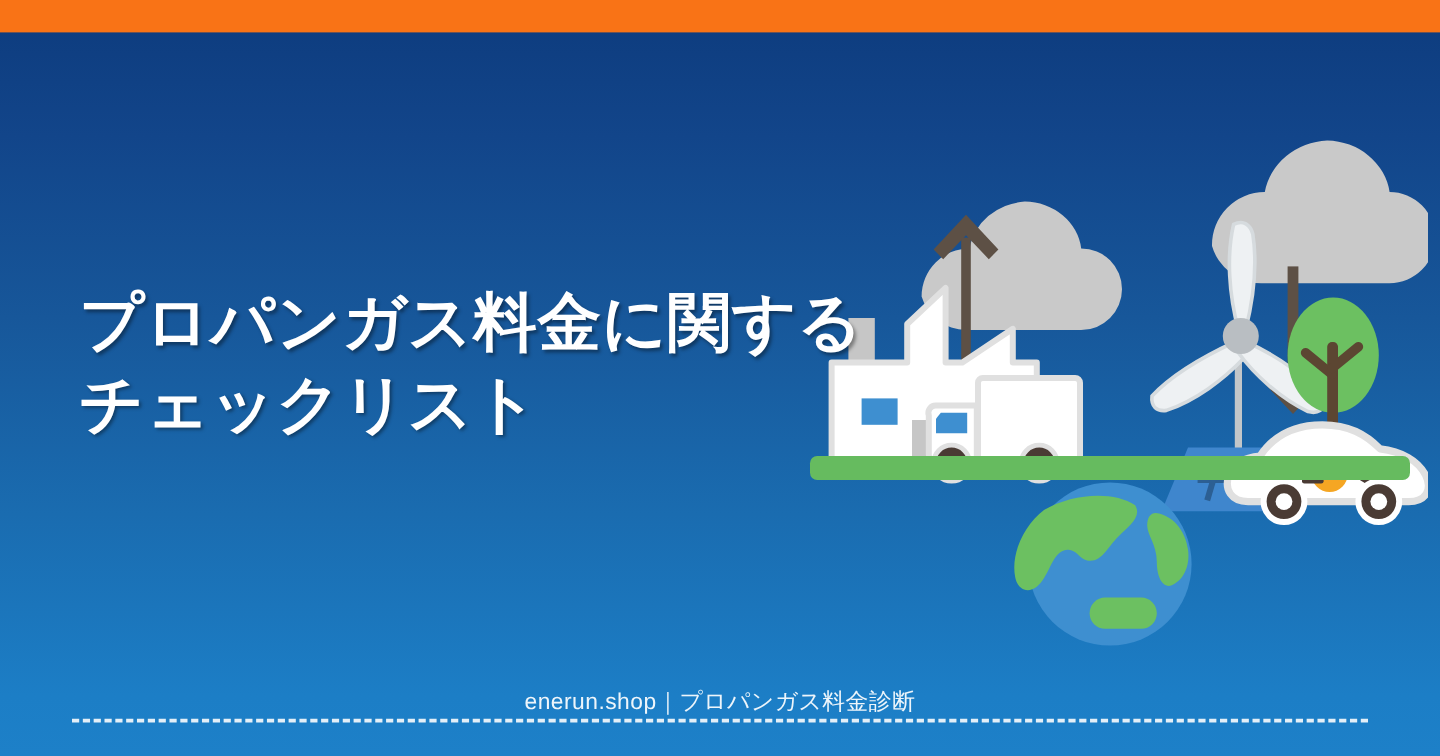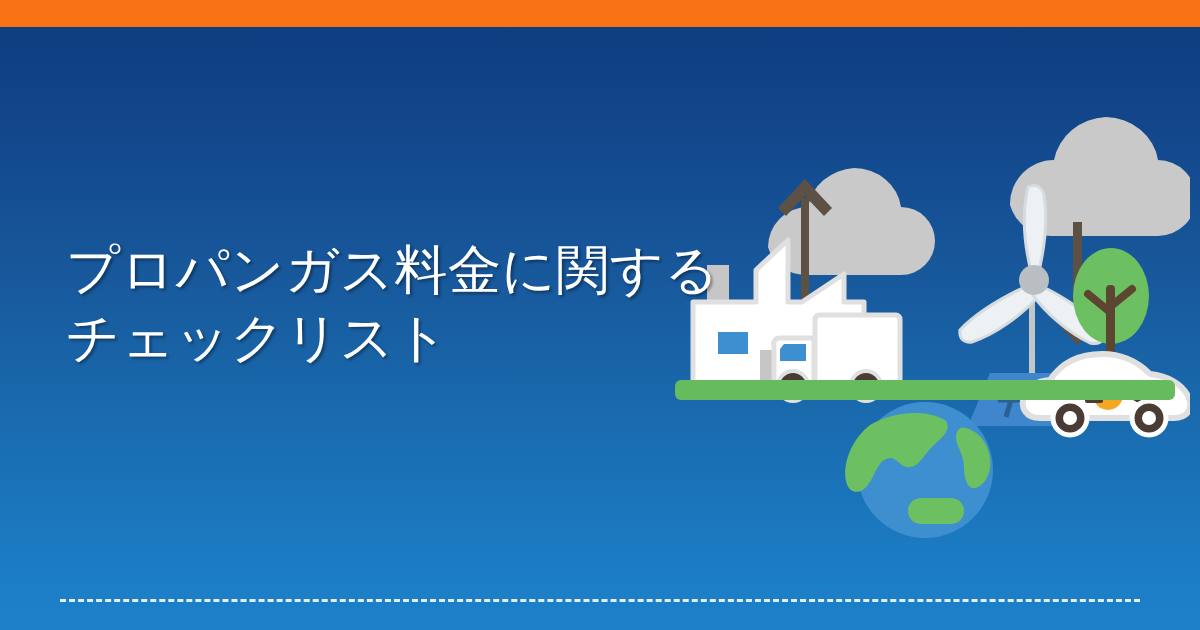--- a/index.html
+++ b/index.html
@@ -21,21 +21,21 @@
   }
 
   
   .title {
     position:absolute;
     left:66px; top:236px;
     width:700px;
     color:#ffffff;
     font-size:53px;
     line-height:1.28;
-    font-weight:400;
+    font-weight:700;
     letter-spacing:0.5px;
     text-shadow:2px 2px 3px rgba(0,0,0,.38);
     white-space:pre-wrap;
   }
 
   
   .footer-rule {
     position:absolute;
     left:60px; top:599px;
     width:1080px; height:0;
@@ -142,15 +142,16 @@
         <path d="M210 345 c24 -14 58 -16 76 -4 c6 10 -6 18 -14 26 c-10 10 -14 22 -26 20 c-8 -2 -10 -12 -20 -8 c-10 4 -12 22 -22 30 c-8 6 -16 2 -18 -8 c-4 -20 8 -44 24 -56 z" fill="#6cc061"></path>
         <path d="M306 348 c14 4 22 16 24 30 c2 14 -4 26 -14 30 c-8 2 -12 -8 -12 -20 c0 -14 -8 -22 -8 -30 c0 -8 4 -12 10 -10 z" fill="#6cc061"></path>
         <rect x="248" y="418" width="56" height="26" rx="13" fill="#6cc061"></rect>
       </g>
 
     </svg>
   </div>
 
   <h1 class="title">プロパンガス料金に関するチェックリスト</h1>
 
+  <div class="footer-text">enerun.shop｜プロパンガス料金診断</div>
   <div class="footer-rule"></div>
 
 </div>
 
 </body></html>

